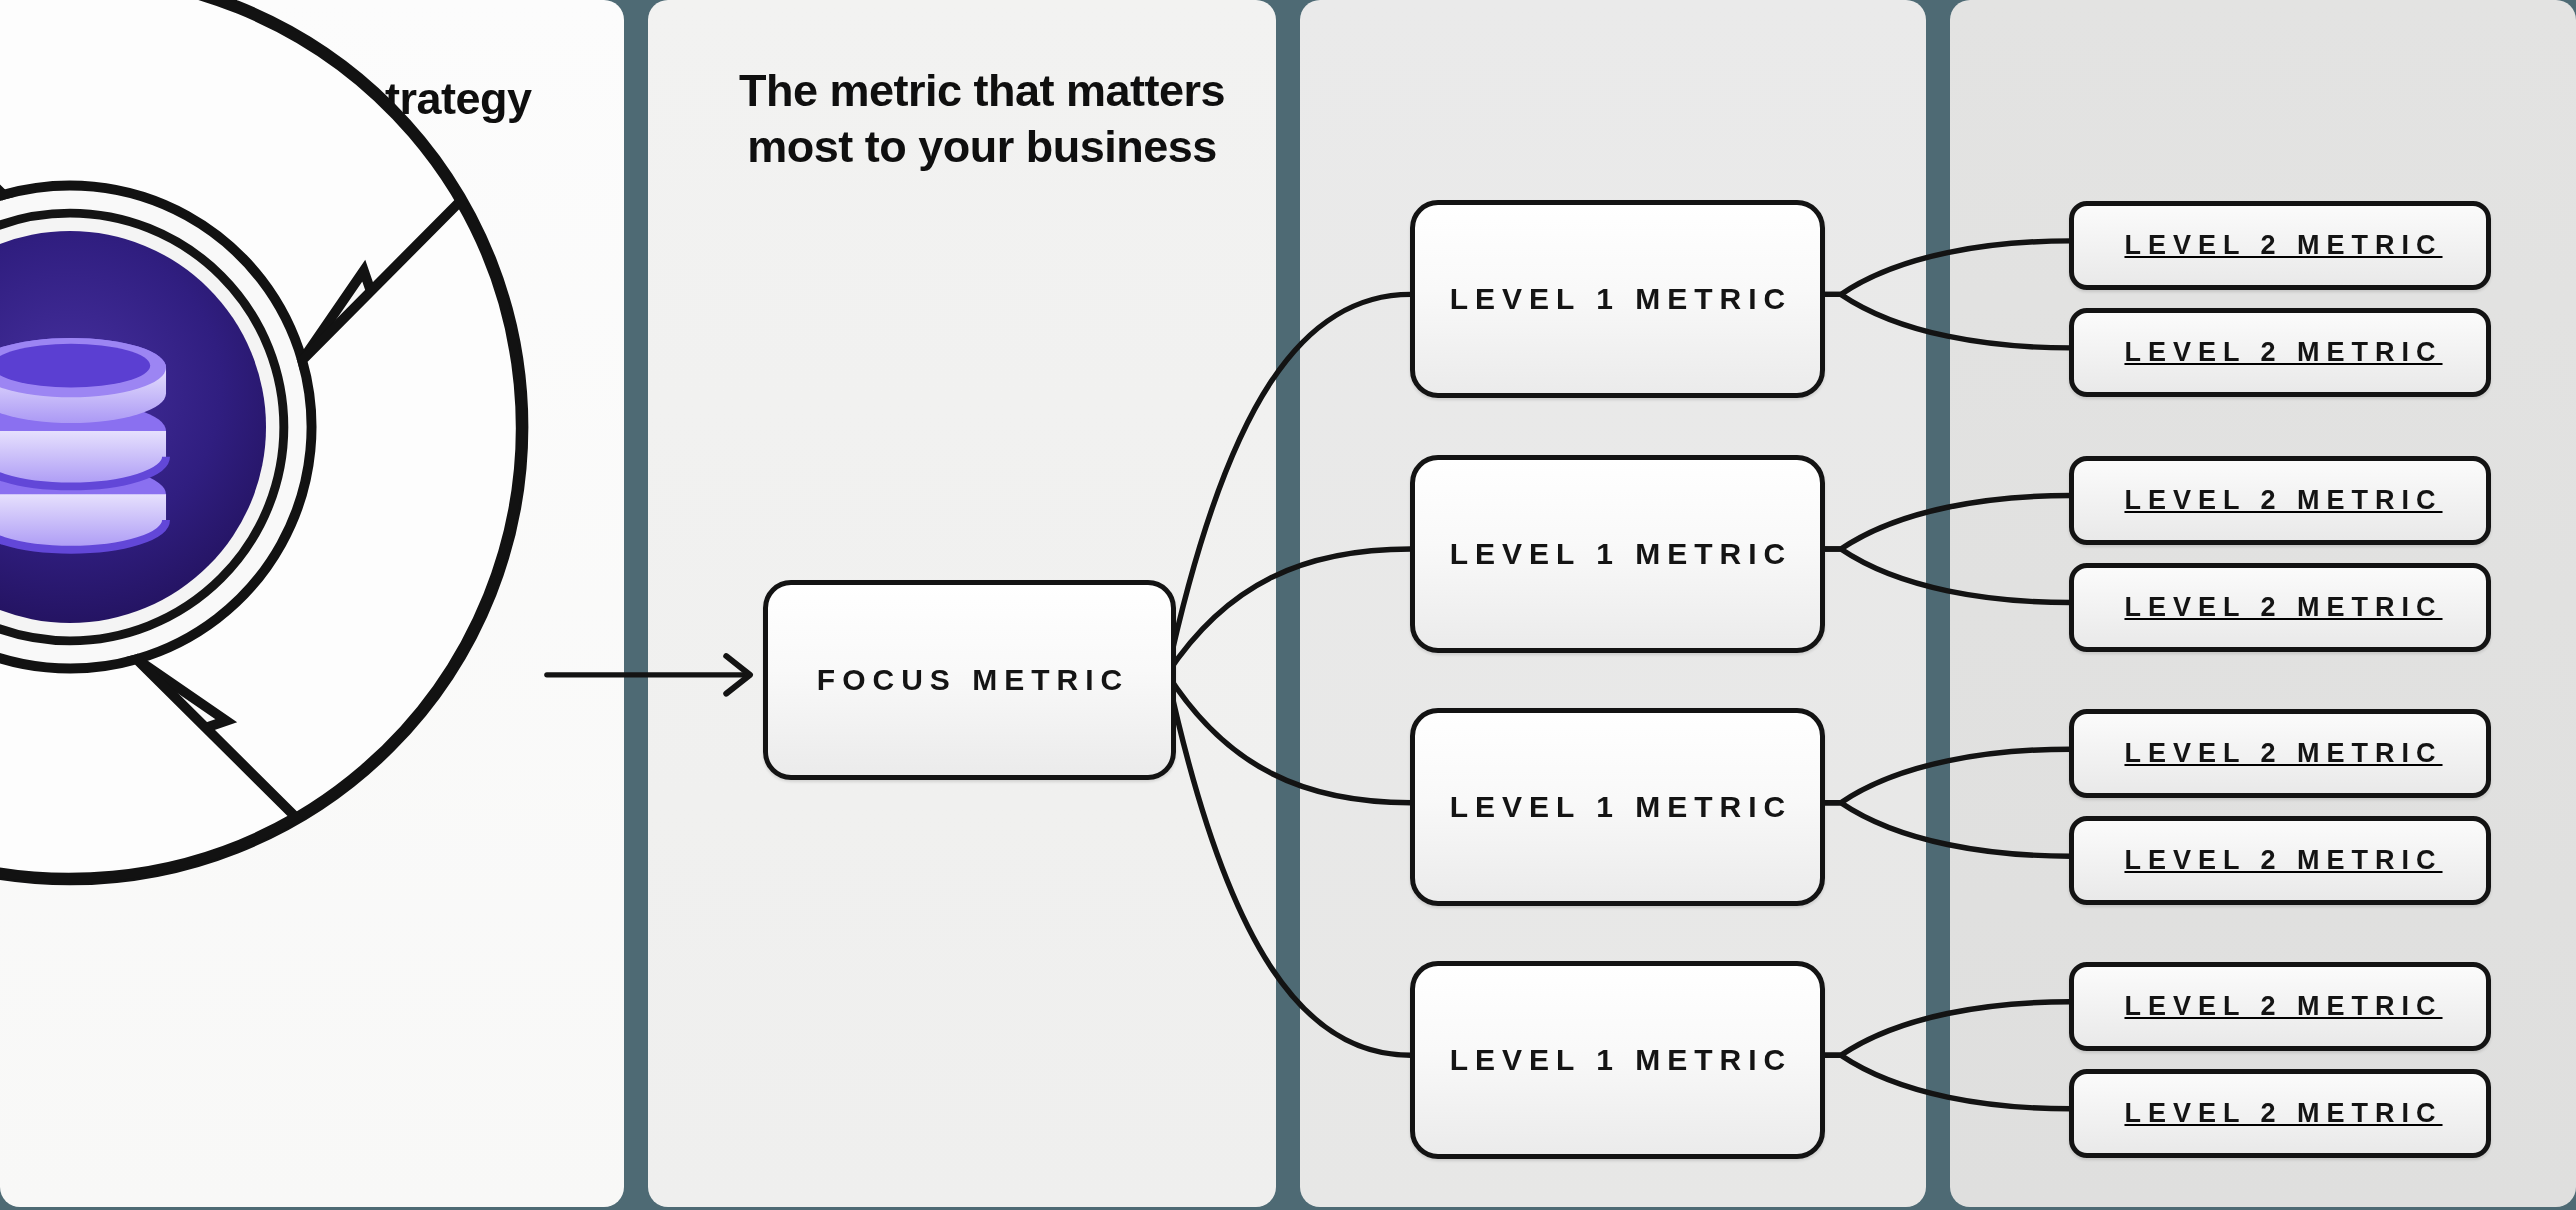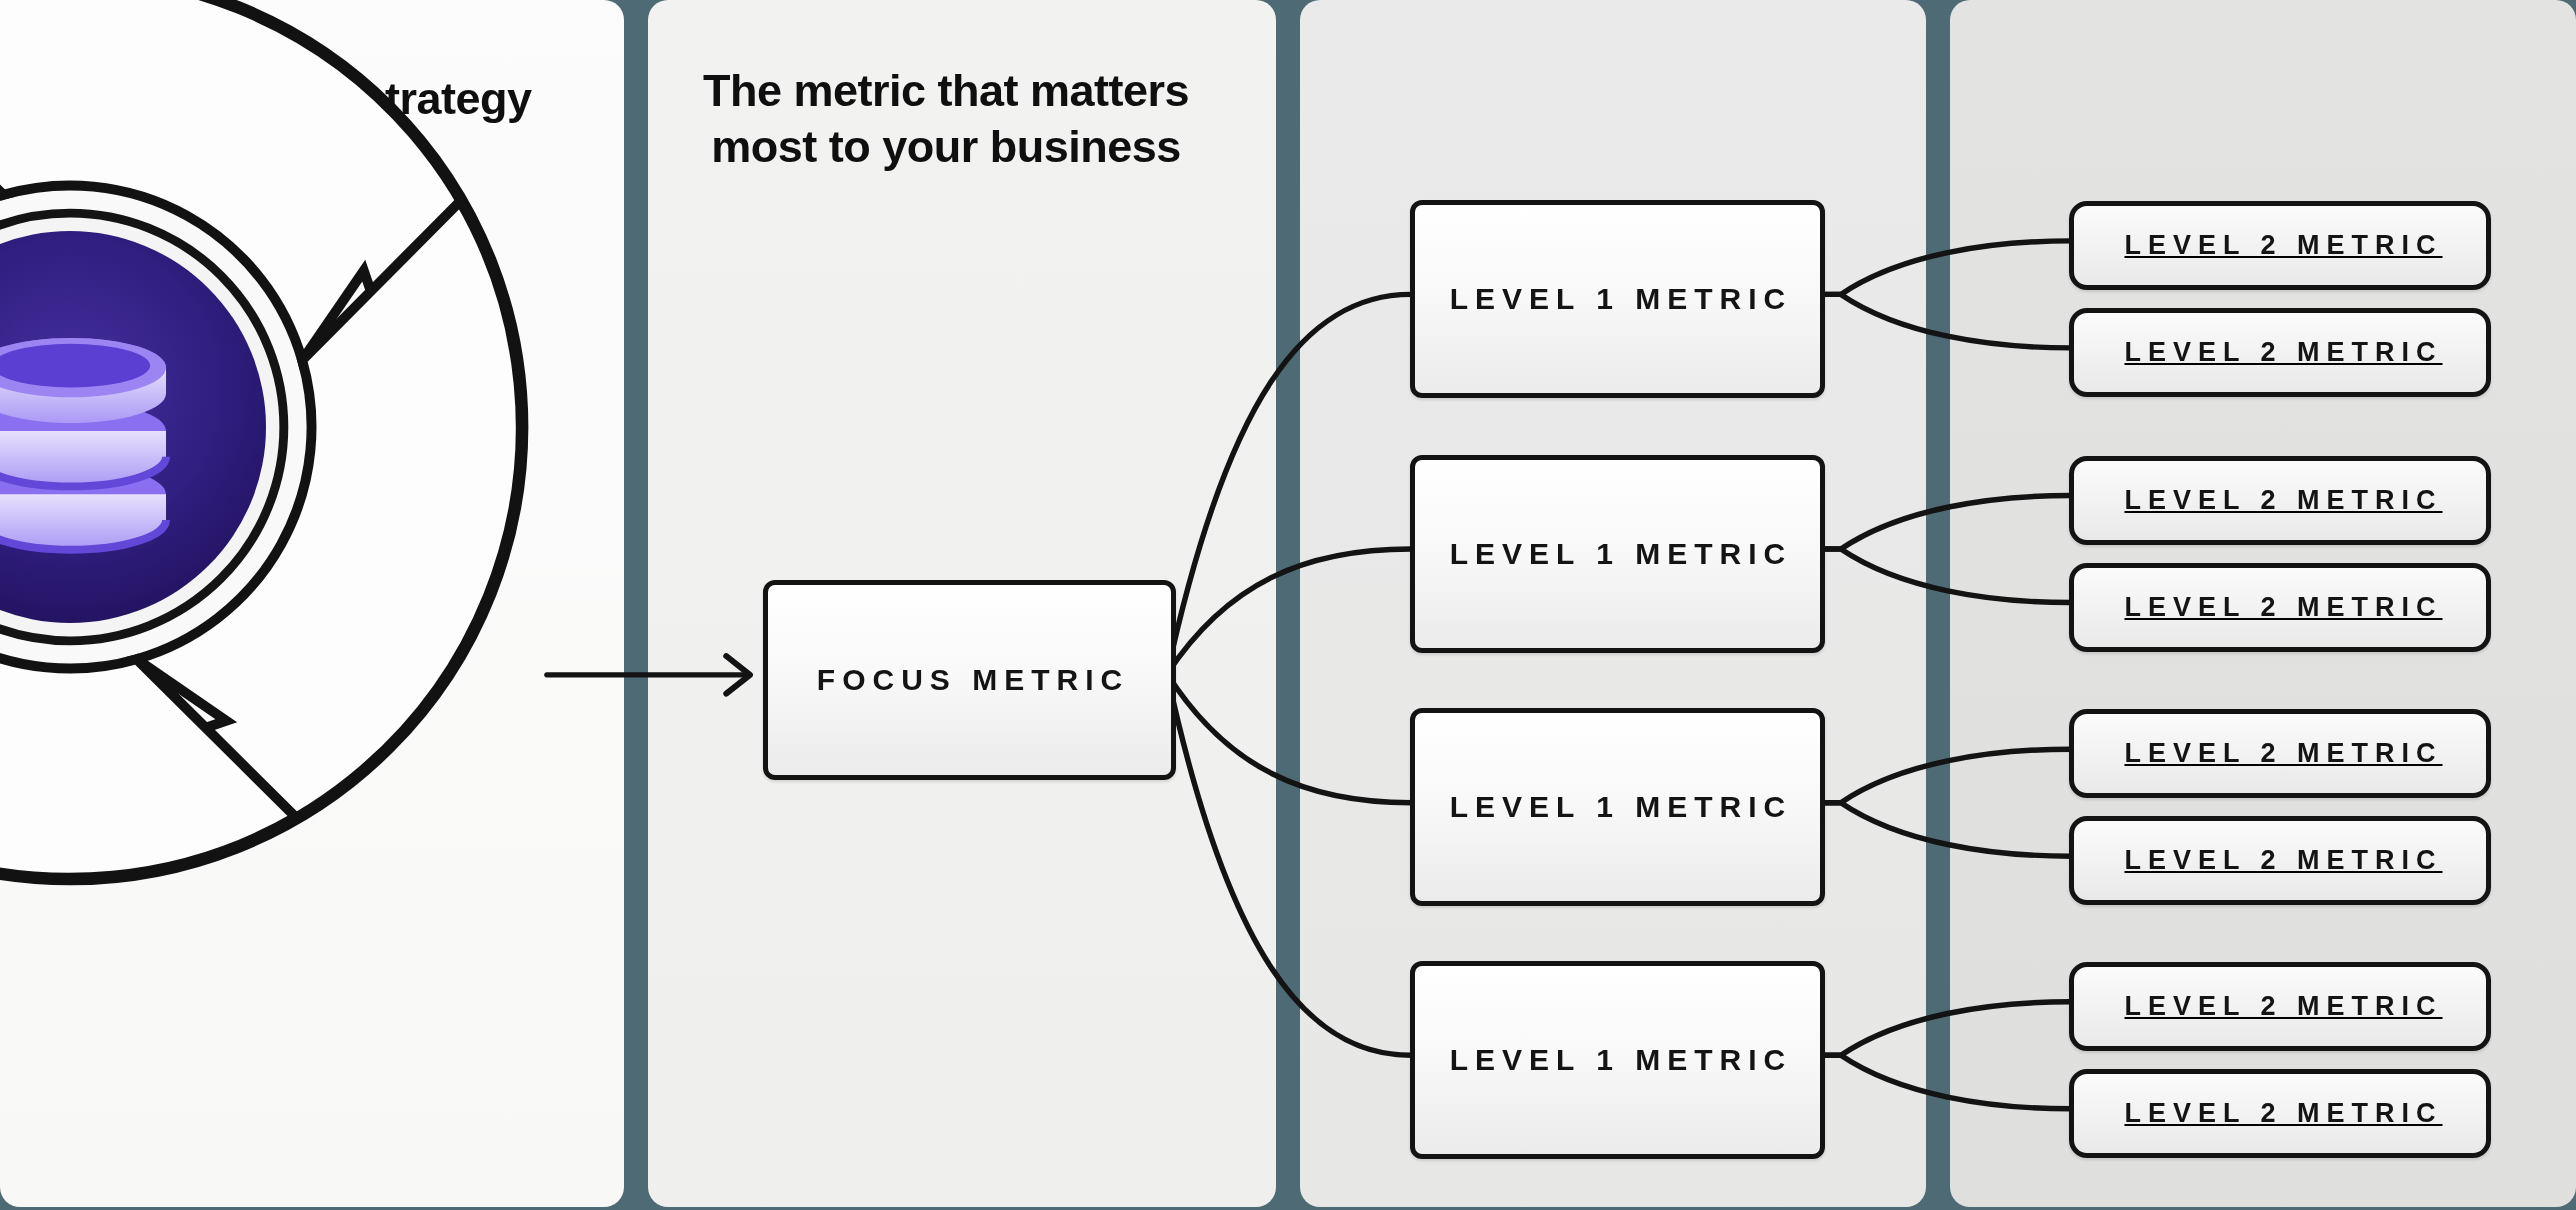--- a/index.html
+++ b/index.html
@@ -19,21 +19,21 @@
     font-weight:700;font-size:45px;line-height:56px;
     color:#0f0f0f;letter-spacing:-0.5px;
   }
   .title-1{top:71px;}
   .title-2,.title-3,.title-4{top:63px;}
 
   .connector-layer{position:absolute;left:0;top:0;z-index:5;pointer-events:none;}
 
   .metric-box{
     position:absolute;z-index:10;
-    border:5px solid #131313;border-radius:12px;
+    border:5px solid #131313;border-radius:28px;
     background:linear-gradient(180deg,#ffffff 0%,#f9f9f9 45%,#ebebeb 100%);
     box-shadow:0 2px 3px rgba(0,0,0,0.12);
     display:flex;align-items:center;justify-content:center;
   }
   .metric-label{
     font-weight:700;font-size:30px;letter-spacing:7px;
     color:#141414;text-indent:7px;white-space:nowrap;
   }
   .focus-box{left:763px;top:580px;width:403px;height:190px;text-align:center;}
   .l1-box{left:1410px;width:405px;height:188px;}
@@ -52,21 +52,21 @@
 <body>
 
 <div class="stage">
 
   <div class="panel panel-1"></div>
   <div class="panel panel-2"></div>
   <div class="panel panel-3"></div>
   <div class="panel panel-4"></div>
 
   <div class="panel-title title-1" style="left:0;width:624px">Your growth strategy</div>
-  <div class="panel-title title-2" style="left:632px;width:628px">The metric that matters
+  <div class="panel-title title-2" style="left:668px;width:628px">The metric that matters
 most to your business</div>
 
   <svg class="connector-layer" width="2576" height="1211" viewBox="0 0 2600 1222">
     <g fill="none" stroke="#131313" stroke-width="5.5" stroke-linecap="round">
 
       <path d="M 552 681 L 750 681"></path>
       <path d="M 733 662 L 757 681 L 733 700" stroke-width="6" stroke-linejoin="round"></path>
 
       <path d="M 1178 680 C 1238 404, 1316 297, 1424 297"></path>
       <path d="M 1178 680 C 1238 589, 1316 554, 1424 554"></path>

